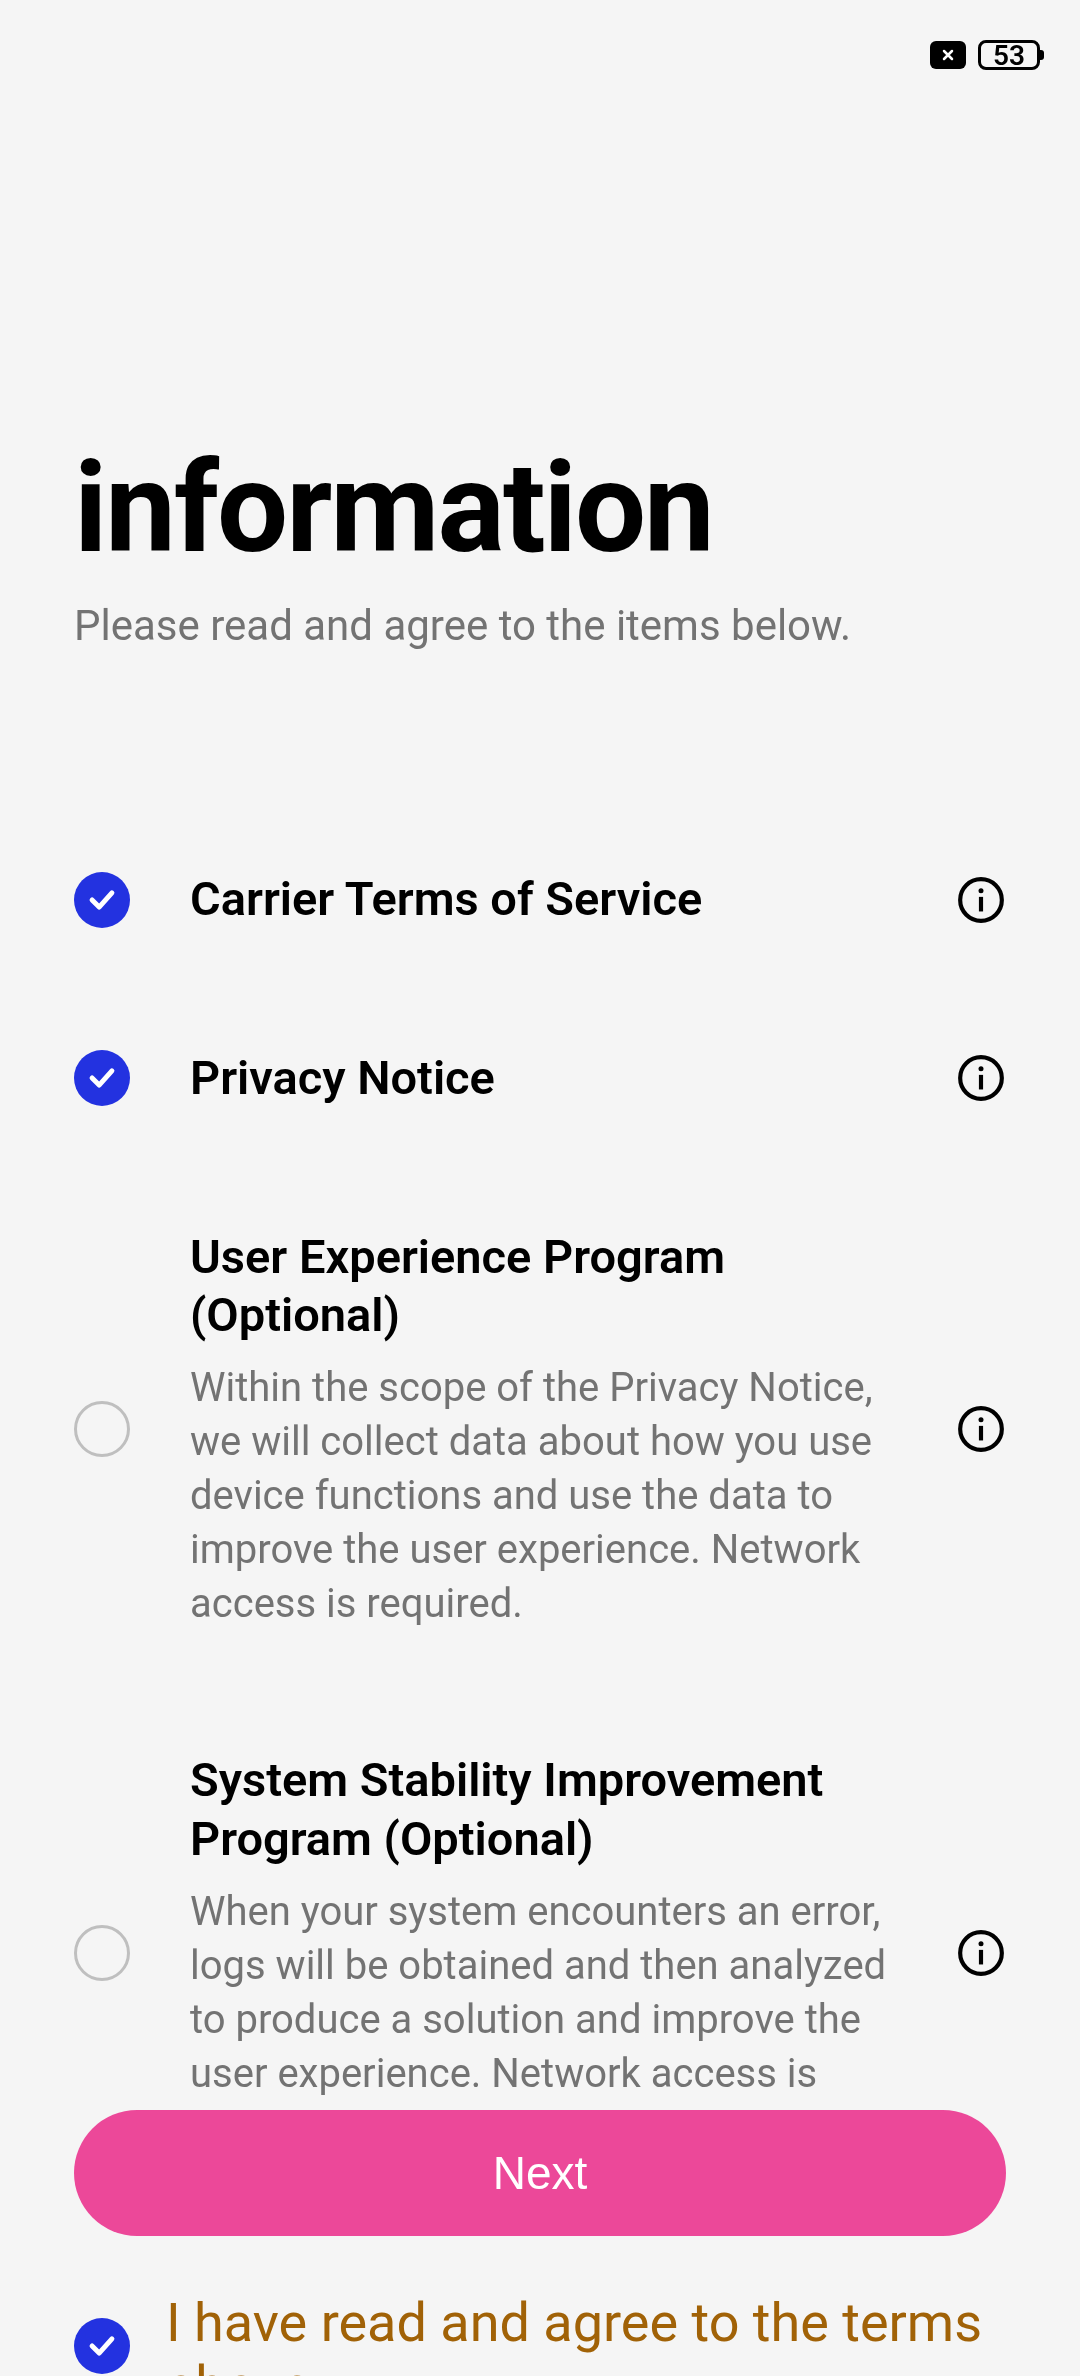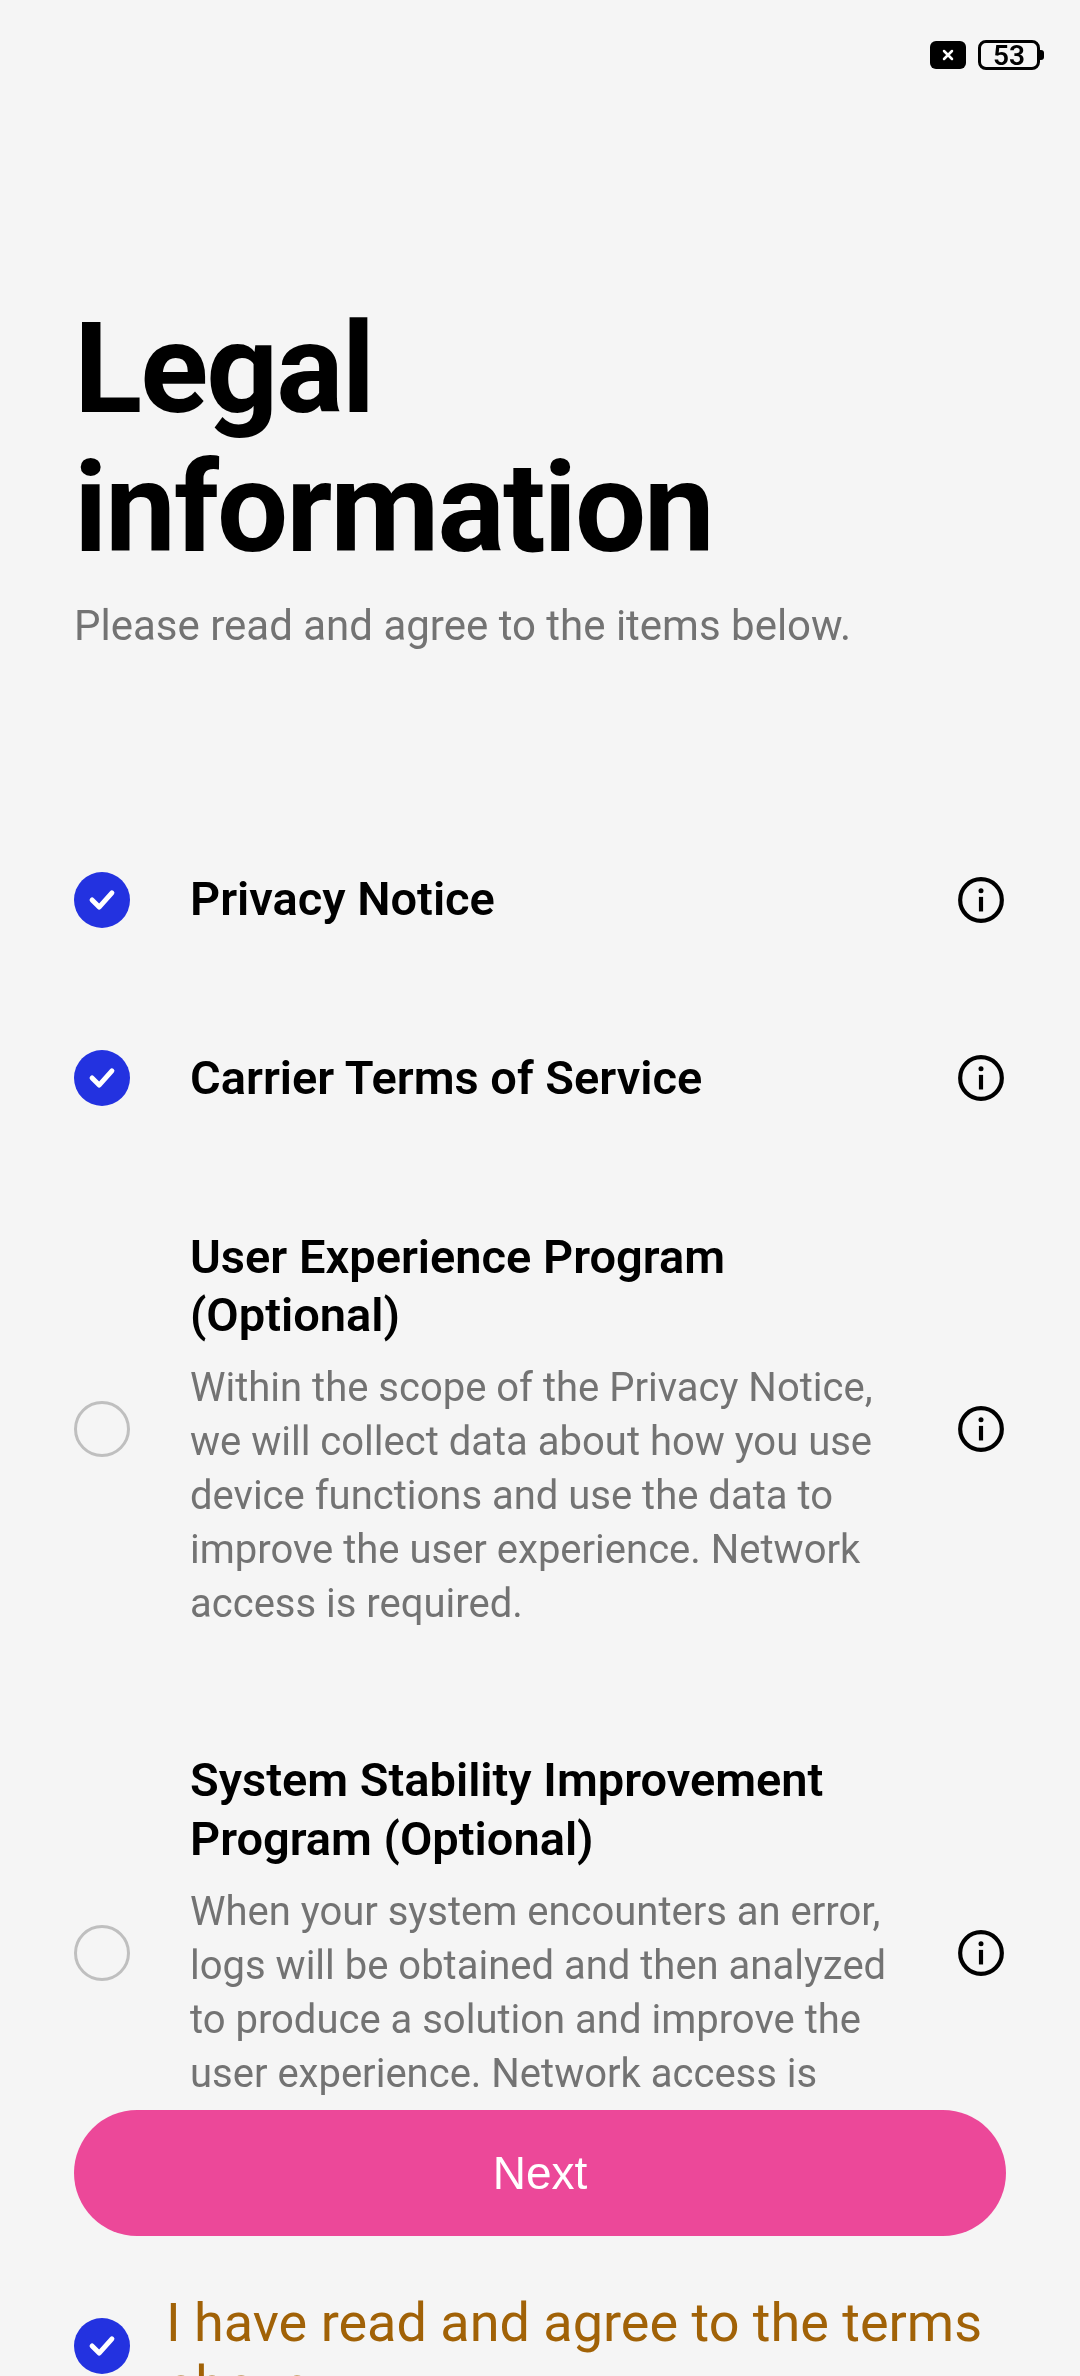--- a/index.html
+++ b/index.html
@@ -181,52 +181,52 @@
         <path d="M4 4 L12 12 M12 4 L4 12" stroke="#fff" stroke-width="2.5" stroke-linecap="round"></path>
       </svg>
   </span>
   <span class="battery">
     <span>53</span>
   </span>
 </div>
 
 <div class="content">
   <h1 class="title">
-    <span>Legal</span><br><span>information</span>
+    <br><span>information</span>
   </h1>
   <p class="subtitle">Please read and agree to the items below.</p>
 
   <div class="items">
 
     <div class="item">
       <div class="checkbox checkbox-checked">
         <svg viewBox="0 0 24 24">
             <path d="M5 12 L10 17 L19 7" stroke="#fff" stroke-width="3.5" fill="none" stroke-linecap="round" stroke-linejoin="round"></path>
           </svg>
       </div>
       <div class="item-body">
-        <div class="item-title">Privacy Notice</div>
+        <div class="item-title">Carrier Terms of Service</div>
       </div>
       <div class="info-btn">
         <svg viewBox="0 0 24 24">
             <circle cx="12" cy="12" r="10" stroke="#000" stroke-width="2" fill="none"></circle>
             <circle cx="12" cy="7.5" r="1.2" fill="#000"></circle>
             <rect x="11" y="10.5" width="2" height="7" fill="#000"></rect>
           </svg>
       </div>
     </div>
 
     <div class="item">
       <div class="checkbox checkbox-checked">
         <svg viewBox="0 0 24 24">
             <path d="M5 12 L10 17 L19 7" stroke="#fff" stroke-width="3.5" fill="none" stroke-linecap="round" stroke-linejoin="round"></path>
           </svg>
       </div>
       <div class="item-body">
-        <div class="item-title">Carrier Terms of Service</div>
+        <div class="item-title">Privacy Notice</div>
       </div>
       <div class="info-btn">
         <svg viewBox="0 0 24 24">
             <circle cx="12" cy="12" r="10" stroke="#000" stroke-width="2" fill="none"></circle>
             <circle cx="12" cy="7.5" r="1.2" fill="#000"></circle>
             <rect x="11" y="10.5" width="2" height="7" fill="#000"></rect>
           </svg>
       </div>
     </div>
 

